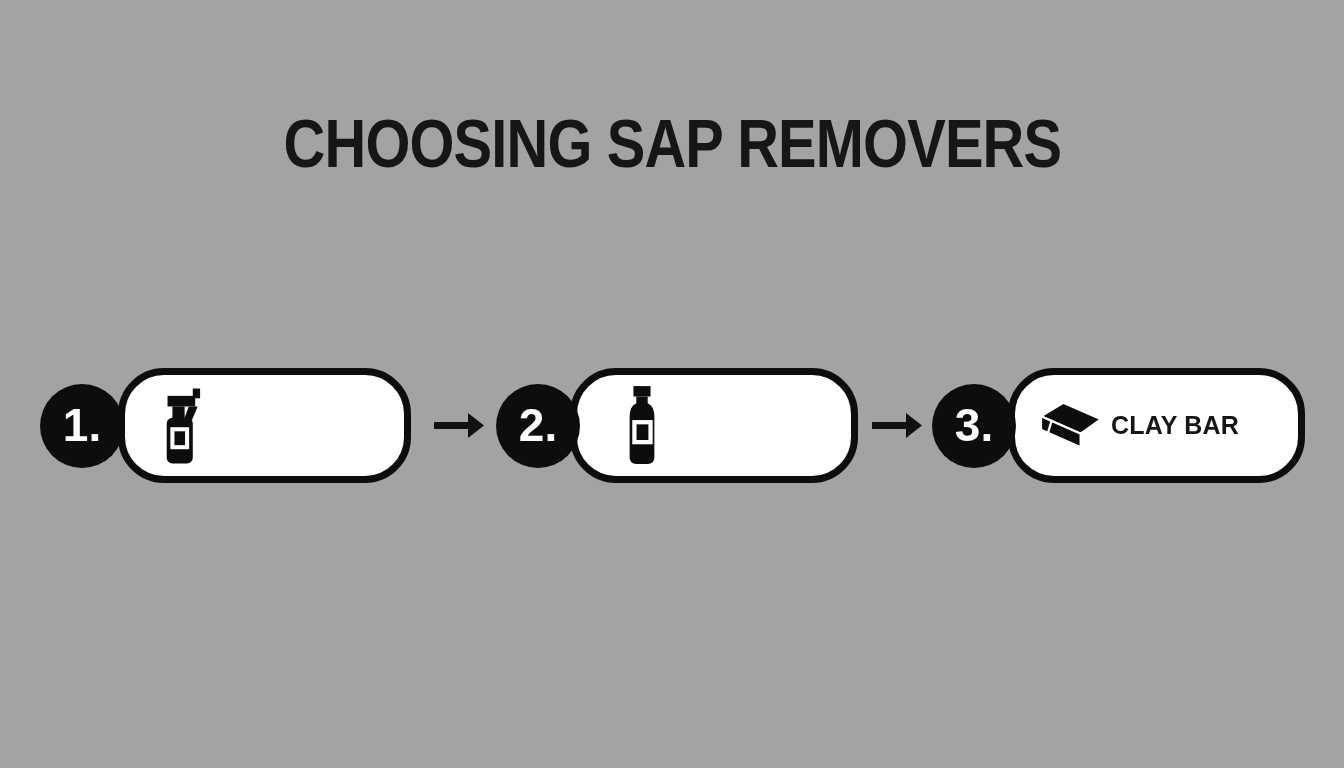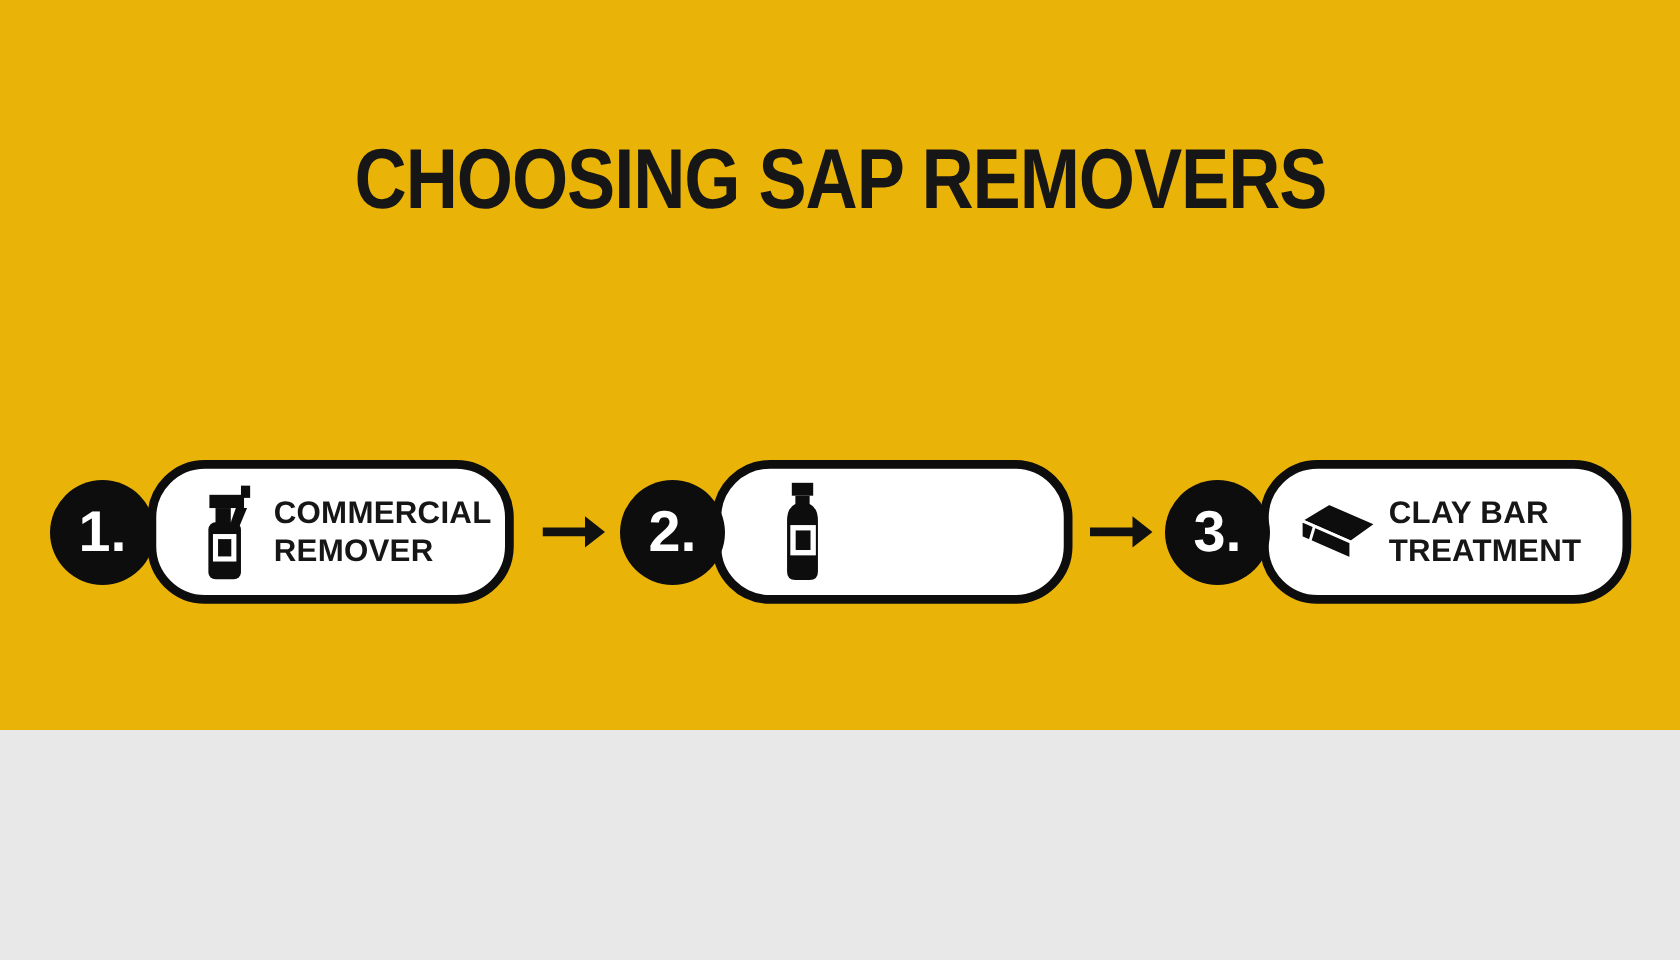--- a/index.html
+++ b/index.html
@@ -1,20 +1,20 @@
 <!DOCTYPE html>
 <html><head>
 <meta charset="utf-8">
 <style>
   html, body { margin: 0; padding: 0; background: #e8e8e8; }
   .canvas {
     position: relative;
     width: 1344px;
-    height: 584px;
-    background: #eab308;
+    height: 768px;
+    background: #a3a3a3;
     overflow: hidden;
     font-family: "Liberation Sans", sans-serif;
     color: #141414;
   }
   .title {
     position: absolute;
     top: 104px;
     left: 0;
     width: 100%;
     margin: 0;
@@ -103,24 +103,20 @@
     <svg class="step-icon" width="44" height="76" viewBox="0 0 54 92" aria-hidden="true">
       <g fill="#0d0d0d">
         <rect x="39" y="0" width="9" height="12"></rect>
         <rect x="8" y="9" width="34" height="13"></rect>
         <polygon points="34,22 45,22 37,41 29,36"></polygon>
         <rect x="14" y="22" width="15" height="16"></rect>
         <rect x="7" y="36" width="32" height="56" rx="7"></rect>
       </g>
       <rect x="14" y="50" width="18" height="22" fill="none" stroke="#ffffff" stroke-width="5"></rect>
     </svg>
-    <span class="label">
-      <span>COMMERCIAL</span>
-      <span>REMOVER</span>
-    </span>
   </div>
 
   <svg class="arrow arrow-1" width="50" height="27" viewBox="0 0 50 27" aria-hidden="true">
     <rect x="0" y="10" width="37" height="7" fill="#111111"></rect>
     <polygon points="34,1 50,13.5 34,26" fill="#111111"></polygon>
   </svg>
 
   <div class="badge badge-2">
     <span>2.</span>
   </div>
@@ -146,17 +142,16 @@
     <span>3.</span>
   </div>
   <div class="pill pill-3">
     <svg class="step-icon" width="64" height="54" viewBox="0 0 66 50" aria-hidden="true">
       <polygon points="25,1 64,18 43,33 2,15" fill="#0d0d0d" stroke="#ffffff" stroke-width="2.4"></polygon>
       <polygon points="2,15 43,33 43,47 2,29" fill="#0d0d0d" stroke="#ffffff" stroke-width="2.4"></polygon>
       <line x1="13" y1="19.5" x2="9" y2="33" stroke="#ffffff" stroke-width="2.4"></line>
     </svg>
     <span class="label">
       <span>CLAY BAR</span>
-      <span>TREATMENT</span>
     </span>
   </div>
 
 </div>
 
 </body></html>

